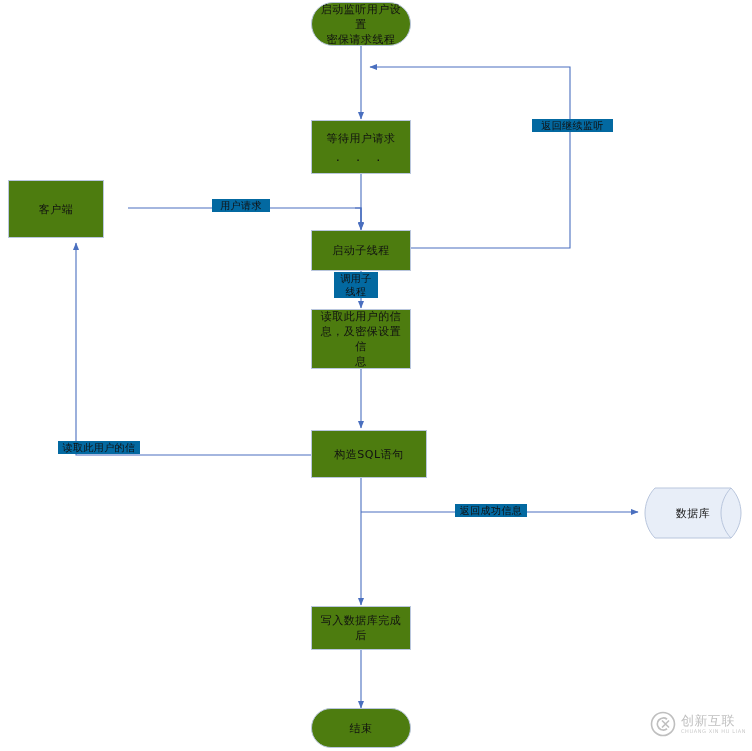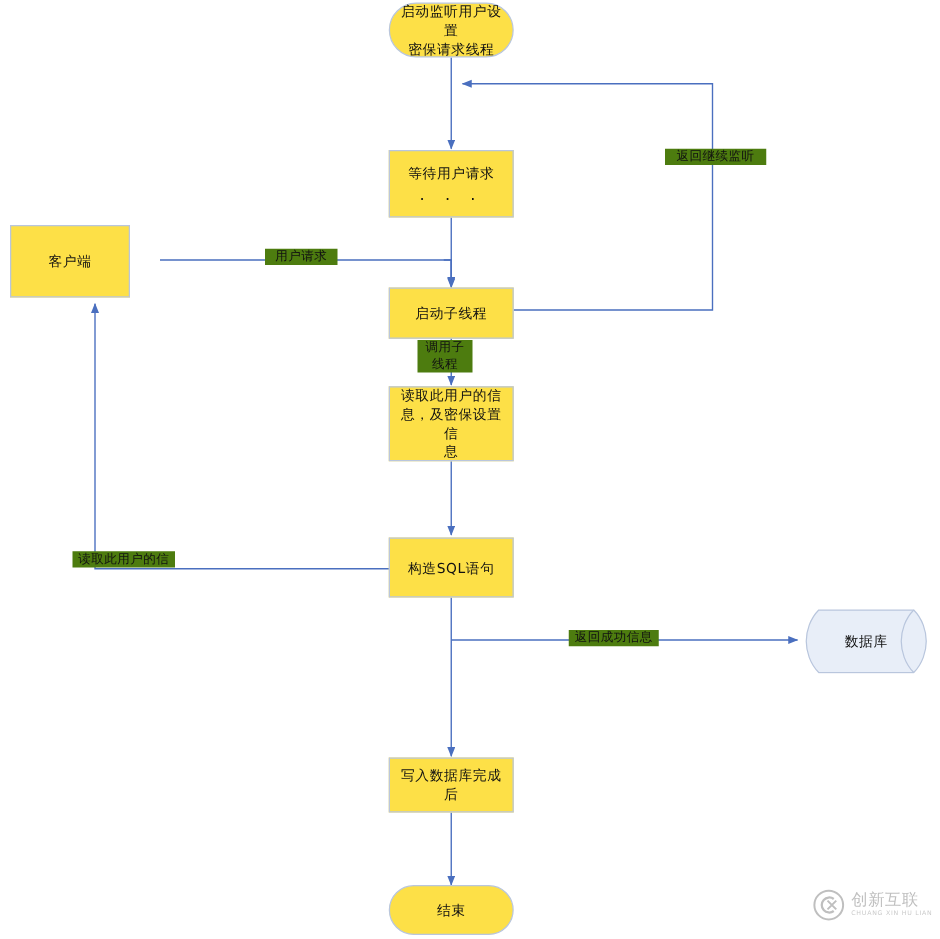--- a/index.html
+++ b/index.html
@@ -19,21 +19,21 @@
   }
   #edges {
     position: absolute;
     left: 0;
     top: 0;
     width: 752px;
     height: 751px;
   }
   .node {
     position: absolute;
-    background: #fde047;
+    background: #4d7c0f;
     border: 1px solid #b9c6dd;
     box-sizing: border-box;
     display: flex;
     align-items: center;
     justify-content: center;
     text-align: center;
     color: #111111;
     font-size: 11px;
     line-height: 15px;
     letter-spacing: 0.5px;
@@ -58,21 +58,21 @@
     height: 100%;
     display: flex;
     align-items: center;
     justify-content: center;
     font-size: 11px;
     color: #111111;
     letter-spacing: 0.5px;
   }
   .edge-label {
     position: absolute;
-    background: #4d7c0f;
+    background: #0369a1;
     color: #111111;
     font-size: 10px;
     line-height: 13px;
     letter-spacing: 0.4px;
     text-align: center;
     white-space: pre-line;
     padding: 0 1px;
     z-index: 4;
   }
   .dots {
@@ -168,21 +168,21 @@
   <div class="node" style="left:311px; top:230px; width:100px; height:41px;">
     <span class="node-text">启动子线程</span>
   </div>
 
   <div class="node" style="left:311px; top:309px; width:100px; height:60px;">
     <span class="node-text">读取此用户的信
 息，及密保设置信
 息</span>
   </div>
 
-  <div class="node" style="left:311px; top:430px; width:100px; height:48px;">
+  <div class="node" style="left:311px; top:430px; width:116px; height:48px;">
     <span class="node-text">构造SQL语句</span>
   </div>
 
   <div class="cylinder" style="left:641px; top:487px; width:104px; height:52px;">
     <svg width="104" height="52" viewBox="0 0 104 52" xmlns="http://www.w3.org/2000/svg">
       <path d="M14,1 L90,1 C97,8 100,18 100,26 C100,34 97,44 90,51 L14,51 C7,44 4,34 4,26 C4,18 7,8 14,1 Z" fill="#e8eef8" stroke="#b9c6dd" stroke-width="1"></path>
       <path d="M90,1 C83,8 80,18 80,26 C80,34 83,44 90,51" fill="none" stroke="#b9c6dd" stroke-width="1"></path>
     </svg>
     <span class="cyl-label">数据库</span>
   </div>

